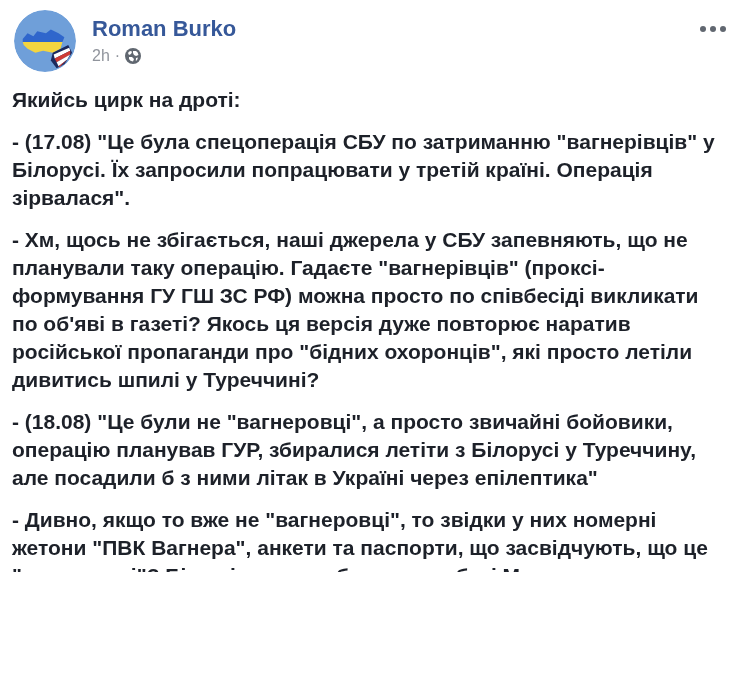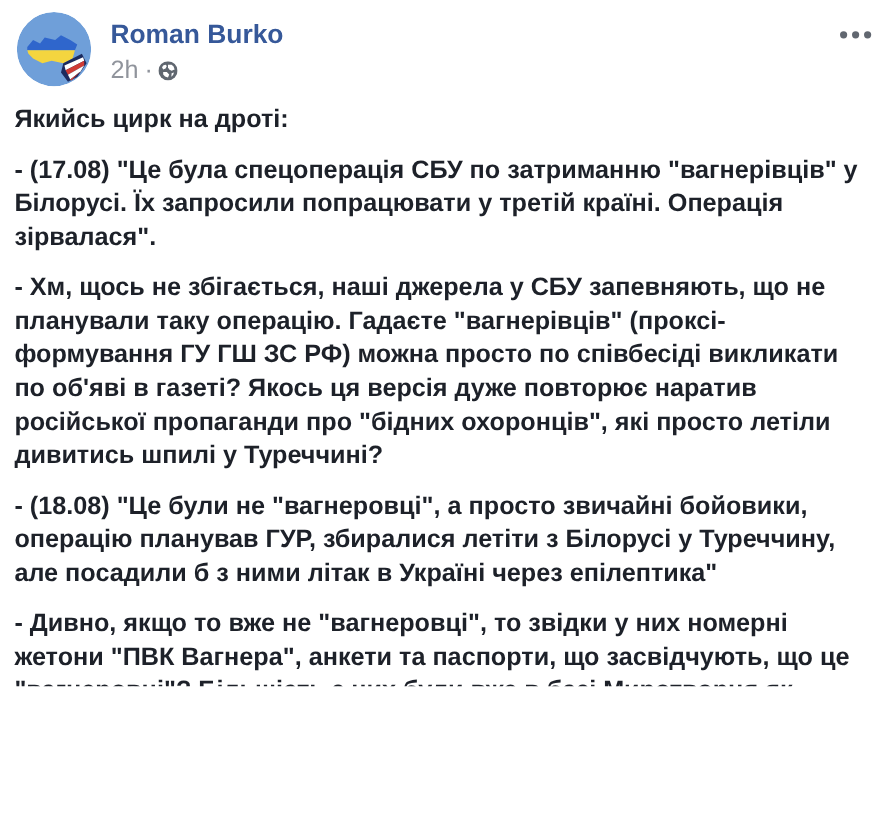--- a/index.html
+++ b/index.html
@@ -42,21 +42,21 @@
     font-weight: bold;
     color: #365899;
     text-decoration: none;
     line-height: 1.15;
     cursor: pointer;
   }
   .sub-line {
     margin-top: 6px;
     display: flex;
     align-items: center;
-    font-size: 21px;
+    font-size: 16px;
     color: #90949c;
   }
   .sub-line .dot-sep {
     margin: 0 5px;
   }
   .globe-icon {
     width: 16px;
     height: 16px;
     display: inline-block;
   }

